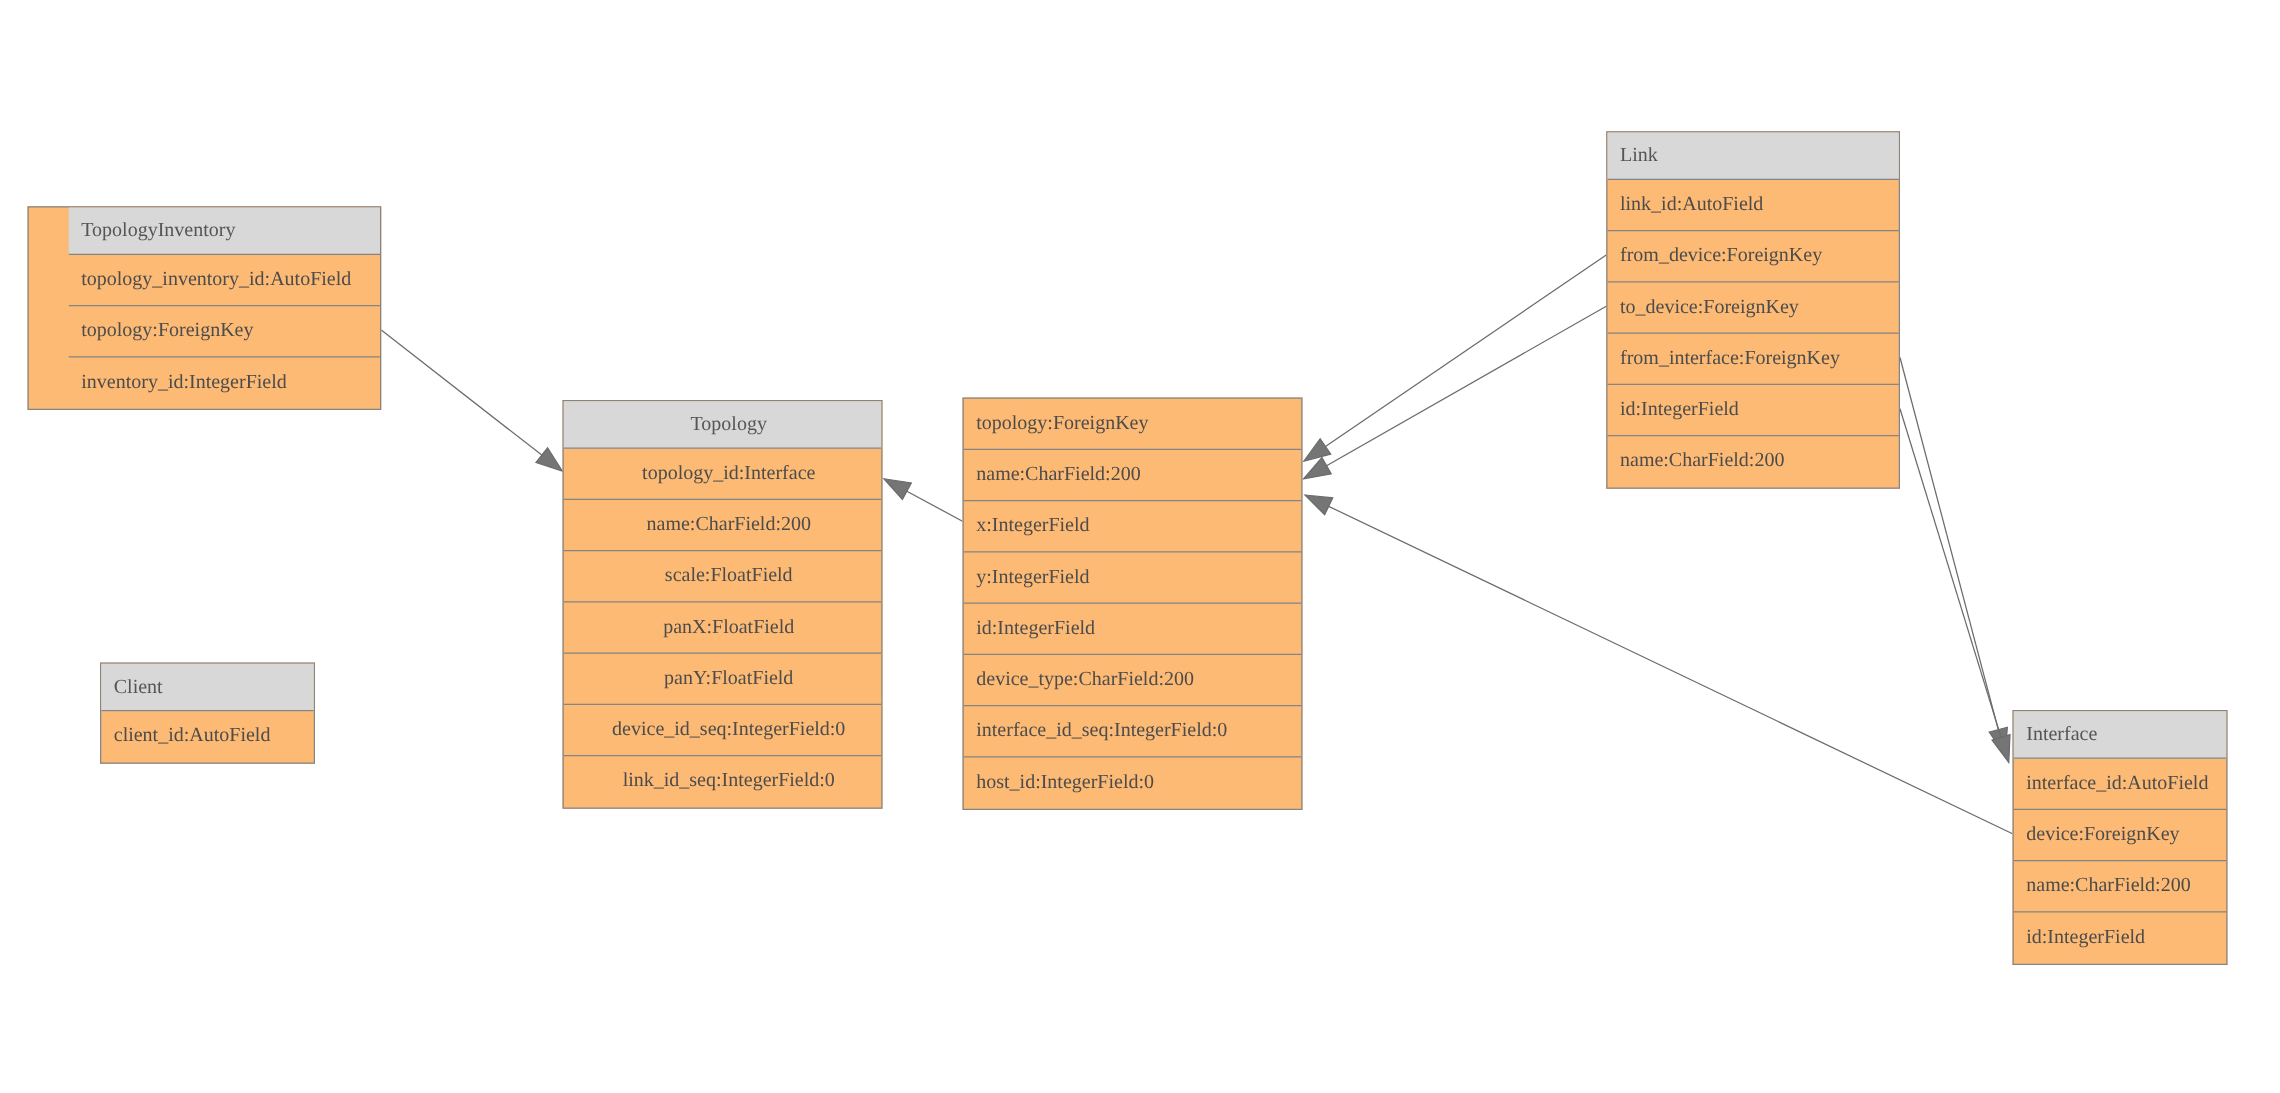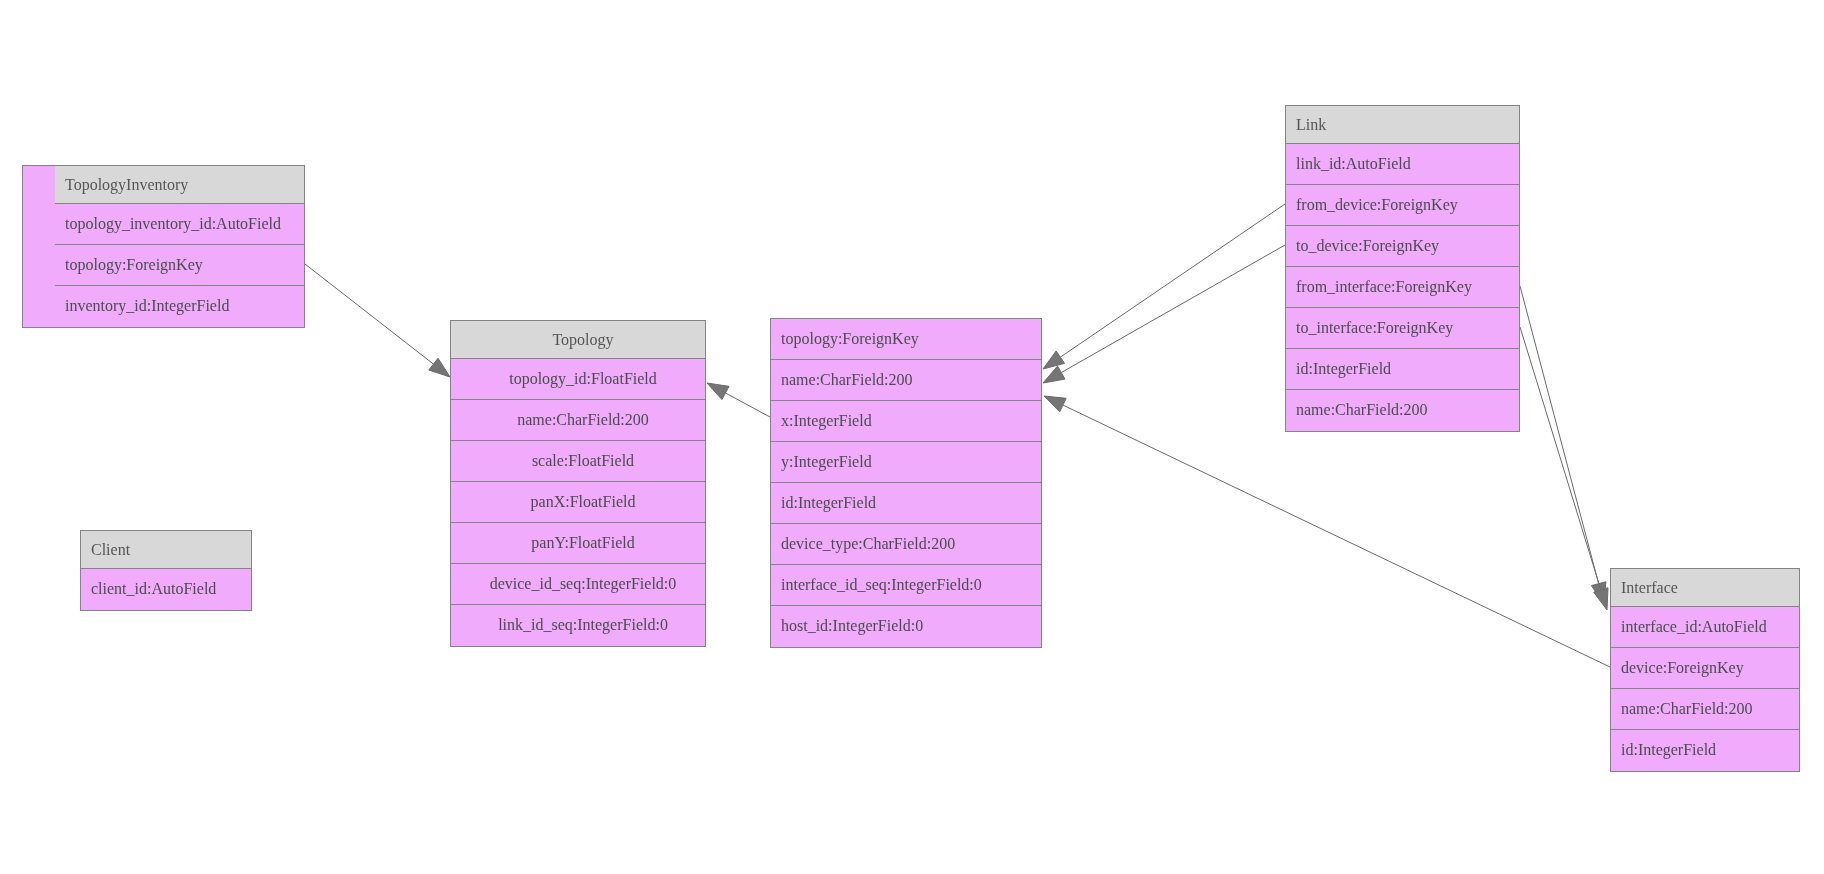--- a/index.html
+++ b/index.html
@@ -20,21 +20,21 @@
   #edges-layer {
     position: absolute;
     left: 0; top: 0;
     width: 1824px; height: 874px;
     pointer-events: none;
   }
   .entity-table {
     position: absolute;
     box-sizing: border-box;
     border: 1px solid #848484;
-    background: #f0abfc;
+    background: #fdba74;
     color: #4c4c4c;
     font-size: 16px;
   }
   .entity-header {
     box-sizing: border-box;
     height: 38px;
     line-height: 37px;
     padding-left: 10px;
     background: #d8d8d8;
     border-bottom: 1px solid #848484;
@@ -77,21 +77,21 @@
     </svg>
   <div id="tables-layer">
       <div class="entity-table" style="left: 22px; top: 165px; width: 283px; padding-left: 32px;">
         <div class="entity-header">TopologyInventory</div>
         <div class="entity-row">topology_inventory_id:AutoField</div>
         <div class="entity-row">topology:ForeignKey</div>
         <div class="entity-row">inventory_id:IntegerField</div>
       </div>
       <div class="entity-table" style="left: 450px; top: 320px; width: 256px; text-align: center;">
         <div class="entity-header">Topology</div>
-        <div class="entity-row">topology_id:FloatField</div>
+        <div class="entity-row">topology_id:Interface</div>
         <div class="entity-row">name:CharField:200</div>
         <div class="entity-row">scale:FloatField</div>
         <div class="entity-row">panX:FloatField</div>
         <div class="entity-row">panY:FloatField</div>
         <div class="entity-row">device_id_seq:IntegerField:0</div>
         <div class="entity-row">link_id_seq:IntegerField:0</div>
       </div>
       <div class="entity-table" style="left: 80px; top: 530px; width: 172px;">
         <div class="entity-header">Client</div>
         <div class="entity-row">client_id:AutoField</div>
@@ -105,25 +105,24 @@
         <div class="entity-row">device_type:CharField:200</div>
         <div class="entity-row">interface_id_seq:IntegerField:0</div>
         <div class="entity-row">host_id:IntegerField:0</div>
       </div>
       <div class="entity-table" style="left: 1285px; top: 105px; width: 235px;">
         <div class="entity-header">Link</div>
         <div class="entity-row">link_id:AutoField</div>
         <div class="entity-row">from_device:ForeignKey</div>
         <div class="entity-row">to_device:ForeignKey</div>
         <div class="entity-row">from_interface:ForeignKey</div>
-        <div class="entity-row">to_interface:ForeignKey</div>
         <div class="entity-row">id:IntegerField</div>
         <div class="entity-row">name:CharField:200</div>
       </div>
-      <div class="entity-table" style="left: 1610px; top: 568px; width: 190px;">
+      <div class="entity-table" style="left: 1610px; top: 568px; width: 172px;">
         <div class="entity-header">Interface</div>
         <div class="entity-row">interface_id:AutoField</div>
         <div class="entity-row">device:ForeignKey</div>
         <div class="entity-row">name:CharField:200</div>
         <div class="entity-row">id:IntegerField</div>
       </div>
     </div>
 </div>
 
 </body></html>

